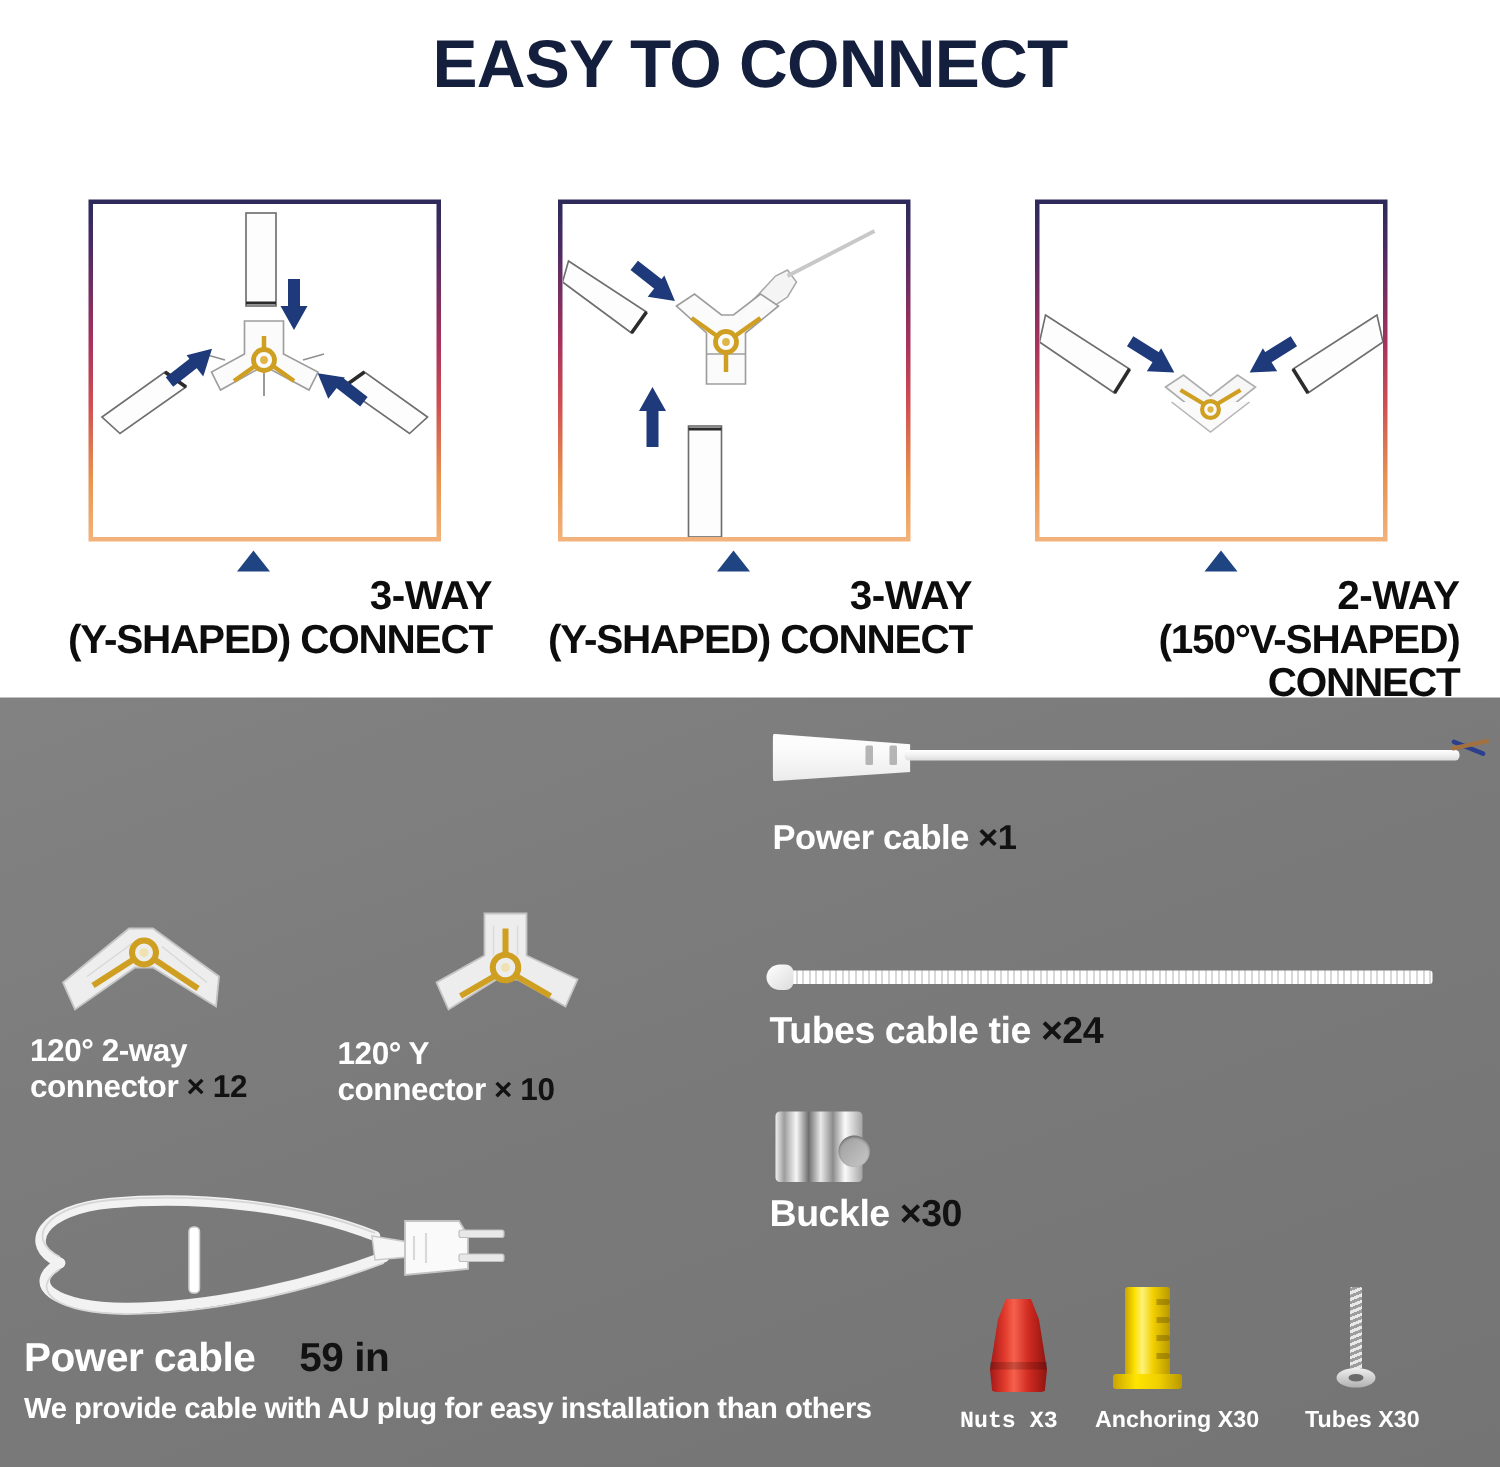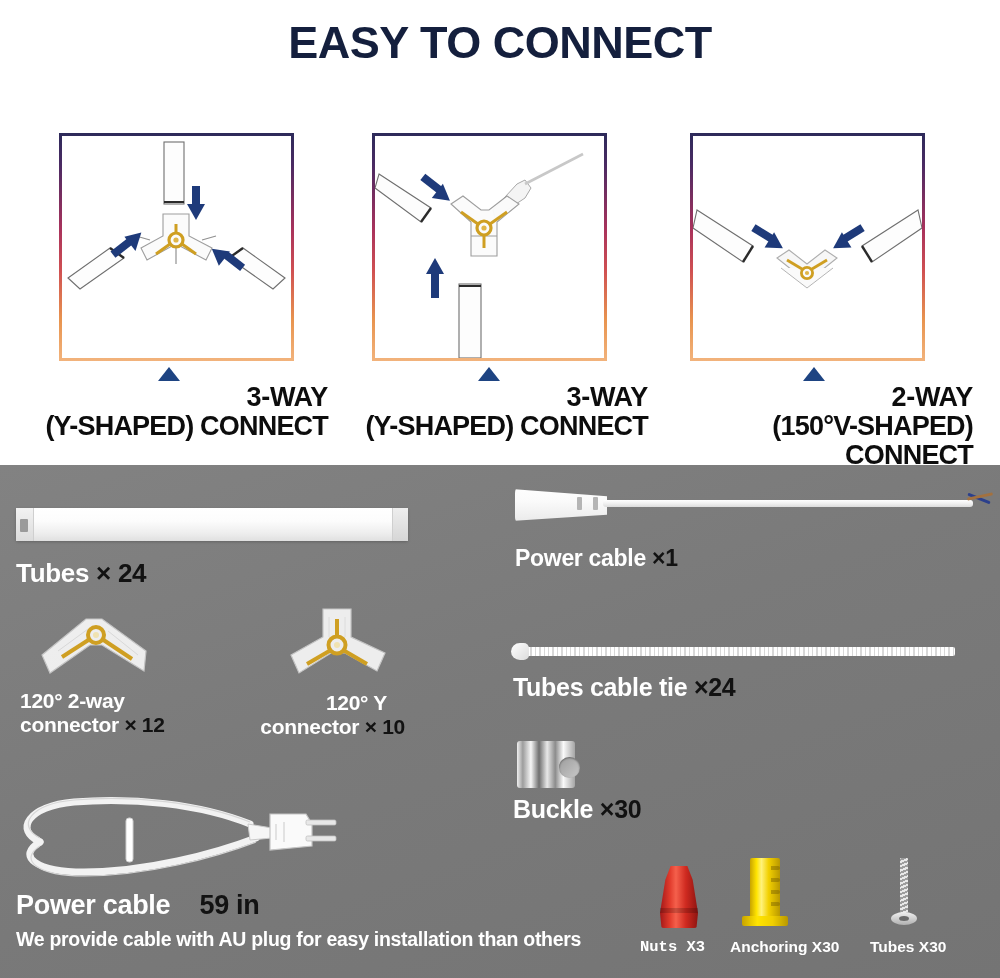--- a/index.html
+++ b/index.html
@@ -319,31 +319,20 @@
   </div>
   <div class="caption" id="caption-2">
     <div class="cap-tri"></div>
     <div class="cap-l1">2-WAY</div>
     <div class="cap-l2">(150°V-SHAPED) CONNECT</div>
   </div>
 </div>
 
 <div id="parts-section">
 
-  <div style="position:absolute;left:0;top:0;width:470px;height:140px;">
-    <div id="part-tube">
-      <div class="tube-endL"></div>
-      <div class="tube-port"></div>
-      <div class="tube-endR"></div>
-    </div>
-    <div class="part-label" style="left:16px;top:93px;font-size:26px;">
-      <span>Tubes</span>
-      <span class="qty">× 24</span>
-    </div>
-  </div>
 
   <div style="position:absolute;left:505px;top:10px;width:490px;height:130px;">
     <div id="pc-body"></div>
     <div id="pc-slot1" style="left:72px;"></div>
     <div id="pc-slot2" style="left:88px;"></div>
     <div id="pc-wire"></div>
     <div class="bare-w" style="left:462px;top:22px;width:24px;background:#2b3f8c;transform:rotate(22deg);"></div>
     <div class="bare-w" style="left:462px;top:20px;width:26px;background:#a3713f;transform:rotate(-12deg);"></div>
     <div class="part-label" style="left:10px;top:70px;font-size:23px;text-align:right;">
       <span>Power cable</span>
@@ -370,21 +359,21 @@
   <div style="position:absolute;left:225px;top:138px;width:220px;height:145px;">
     <svg width="130" height="82" viewBox="0 0 130 82" style="position:absolute;left:48px;top:4px;">
       <path d="M50,2 L78,2 L78,30 L112,46 L104,64 L72,46 L58,46 L26,66 L18,48 L50,30 Z" fill="#f4f4f4" stroke="#c9c9c9" stroke-width="1.2" opacity="0.95"></path>
       <path d="M56,10 L56,30 M72,10 L72,30" stroke="#dcdcdc" stroke-width="1"></path>
       <circle cx="64" cy="38" r="8.5" fill="none" stroke="#cf9f22" stroke-width="4"></circle>
       <circle cx="64" cy="38" r="3" fill="#f0e2b0"></circle>
       <path d="M64,30 L64,12" stroke="#cf9f22" stroke-width="4"></path>
       <path d="M58,43 L34,57" stroke="#cf9f22" stroke-width="4"></path>
       <path d="M70,43 L94,57" stroke="#cf9f22" stroke-width="4"></path>
     </svg>
-    <div class="part-label" style="left:0px;top:88px;font-size:21px;line-height:1.12;text-align:right;width:180px;">
+    <div class="part-label" style="left:0px;top:88px;font-size:21px;line-height:1.12;width:180px;">
       <div style="padding-right:18px;">120° Y</div>
       <div><span>connector</span>
            <span class="qty">× 10</span></div>
     </div>
   </div>
 
   <div style="position:absolute;left:495px;top:170px;width:500px;height:90px;">
     <div id="tie-strap"></div>
     <div id="tie-head"></div>
     <div class="part-label" style="left:18px;top:38px;font-size:25px;">

